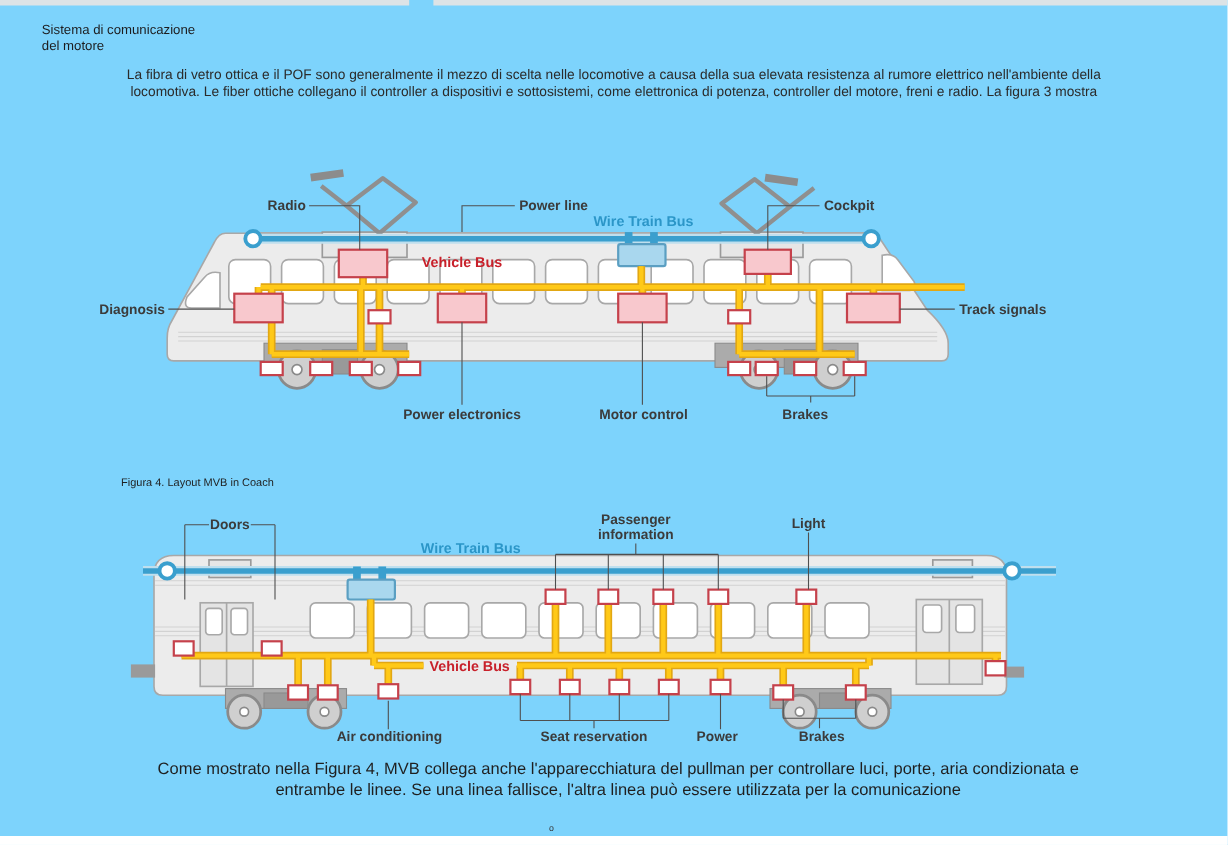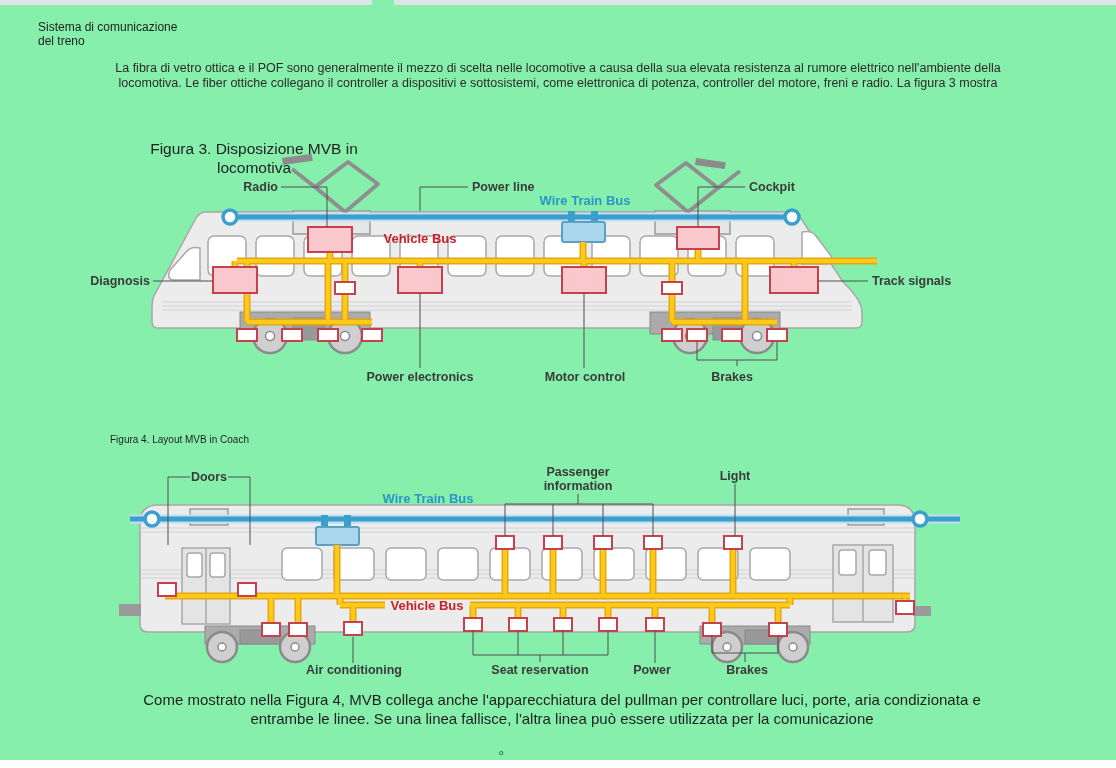--- a/index.html
+++ b/index.html
@@ -1,19 +1,19 @@
 <!DOCTYPE html>
 <html><head>
 <meta charset="utf-8">
 <style>
   * { margin:0; padding:0; box-sizing:border-box; }
   html,body { width:1116px; height:768px; background:#ffffff; overflow:hidden;
               font-family:"Liberation Sans", sans-serif; color:#2e2e2e; }
   .abs { position:absolute; }
-  #page { position:relative; width:1116px; height:760px; background:#86efac; }
+  #page { position:relative; width:1116px; height:760px; background:#7dd3fc; }
 
   .top-strip { position:absolute; top:0; height:5px; background:#dde3e6; }
 
   .doc-heading { position:absolute; left:38px; top:20px; font-size:12px; line-height:14px; color:#1d1d1f; }
 
   .intro { position:absolute; left:0; top:61px; width:1116px; text-align:center;
            font-size:12.5px; line-height:14.5px; color:#2b2b2b; }
   .intro-emphasis { position:absolute; left:0; top:95px; width:1116px; text-align:center;
            font-size:16px; color:#1f1f1f; }
 
@@ -55,32 +55,28 @@
 </head>
 <body>
 
 <div id="page">
 
   <div class="top-strip" style="left:0;width:372px;"></div>
   <div class="top-strip" style="left:394px;width:722px;"></div>
 
   <div class="doc-heading">
     <div>Sistema di comunicazione</div>
-    <div>del treno</div>
+    <div>del motore</div>
   </div>
 
   <div class="intro">
     <div>La fibra di vetro ottica e il POF sono generalmente il mezzo di scelta nelle locomotive a causa della sua elevata resistenza al rumore elettrico nell'ambiente della</div>
     <div>locomotiva. Le fiber ottiche collegano il controller a dispositivi e sottosistemi, come elettronica di potenza, controller del motore, freni e radio. La figura 3 mostra</div>
   </div>
 
-  <div class="fig3-caption">
-    <div>Figura 3. Disposizione MVB in</div>
-    <div>locomotiva</div>
-  </div>
 
   <div class="abs" style="left:90px;top:152px;width:880px;height:240px;text-align:right;">
   <svg width="880" height="240" viewBox="0 0 880 240">
 
     <g>
       <path class="body-fill" d="M115,60 L700,60 Q706,60 710,65 L753,130 Q772,148 772,160 L772,170 Q772,176 766,176 L68,176 Q62,176 62,170 L62,155 Q62,146 66,140 L105,68 Q109,60 115,60 Z"></path>
       <line class="ridge" x1="72" y1="150" x2="762" y2="150"></line>
       <line class="ridge" x1="72" y1="154" x2="762" y2="154"></line>
       <line class="ridge" x1="72" y1="158" x2="762" y2="158"></line>
     </g>

